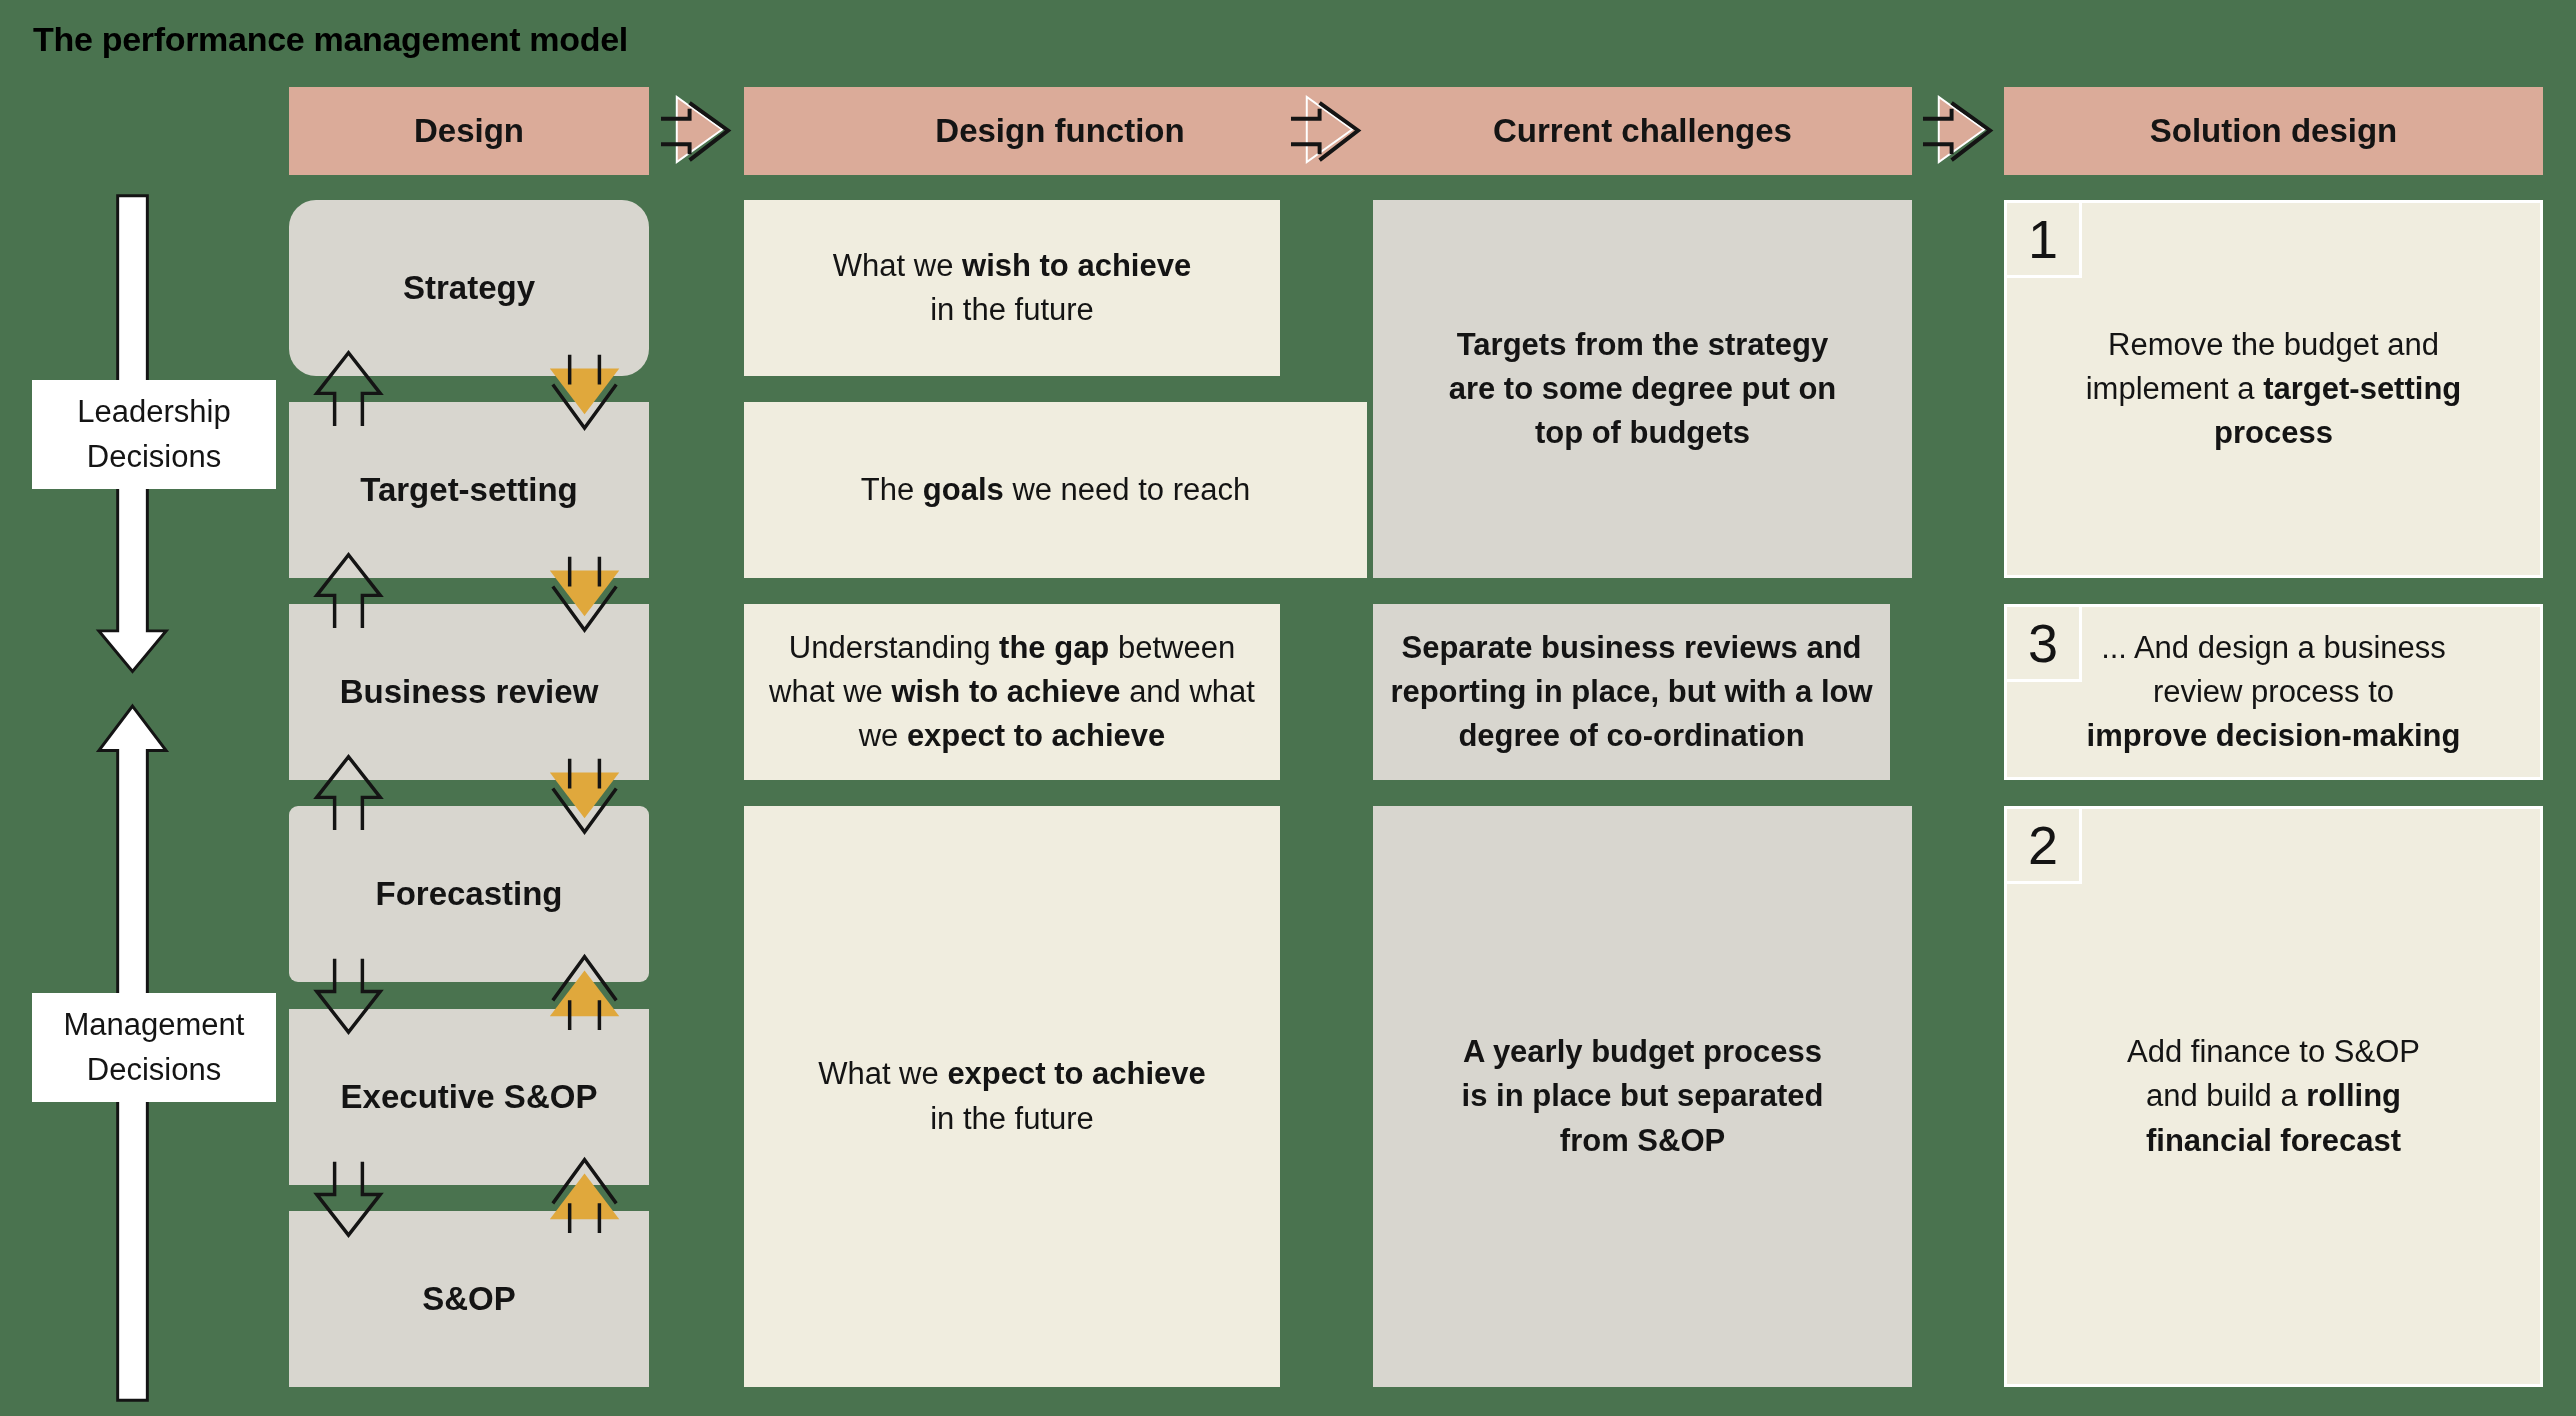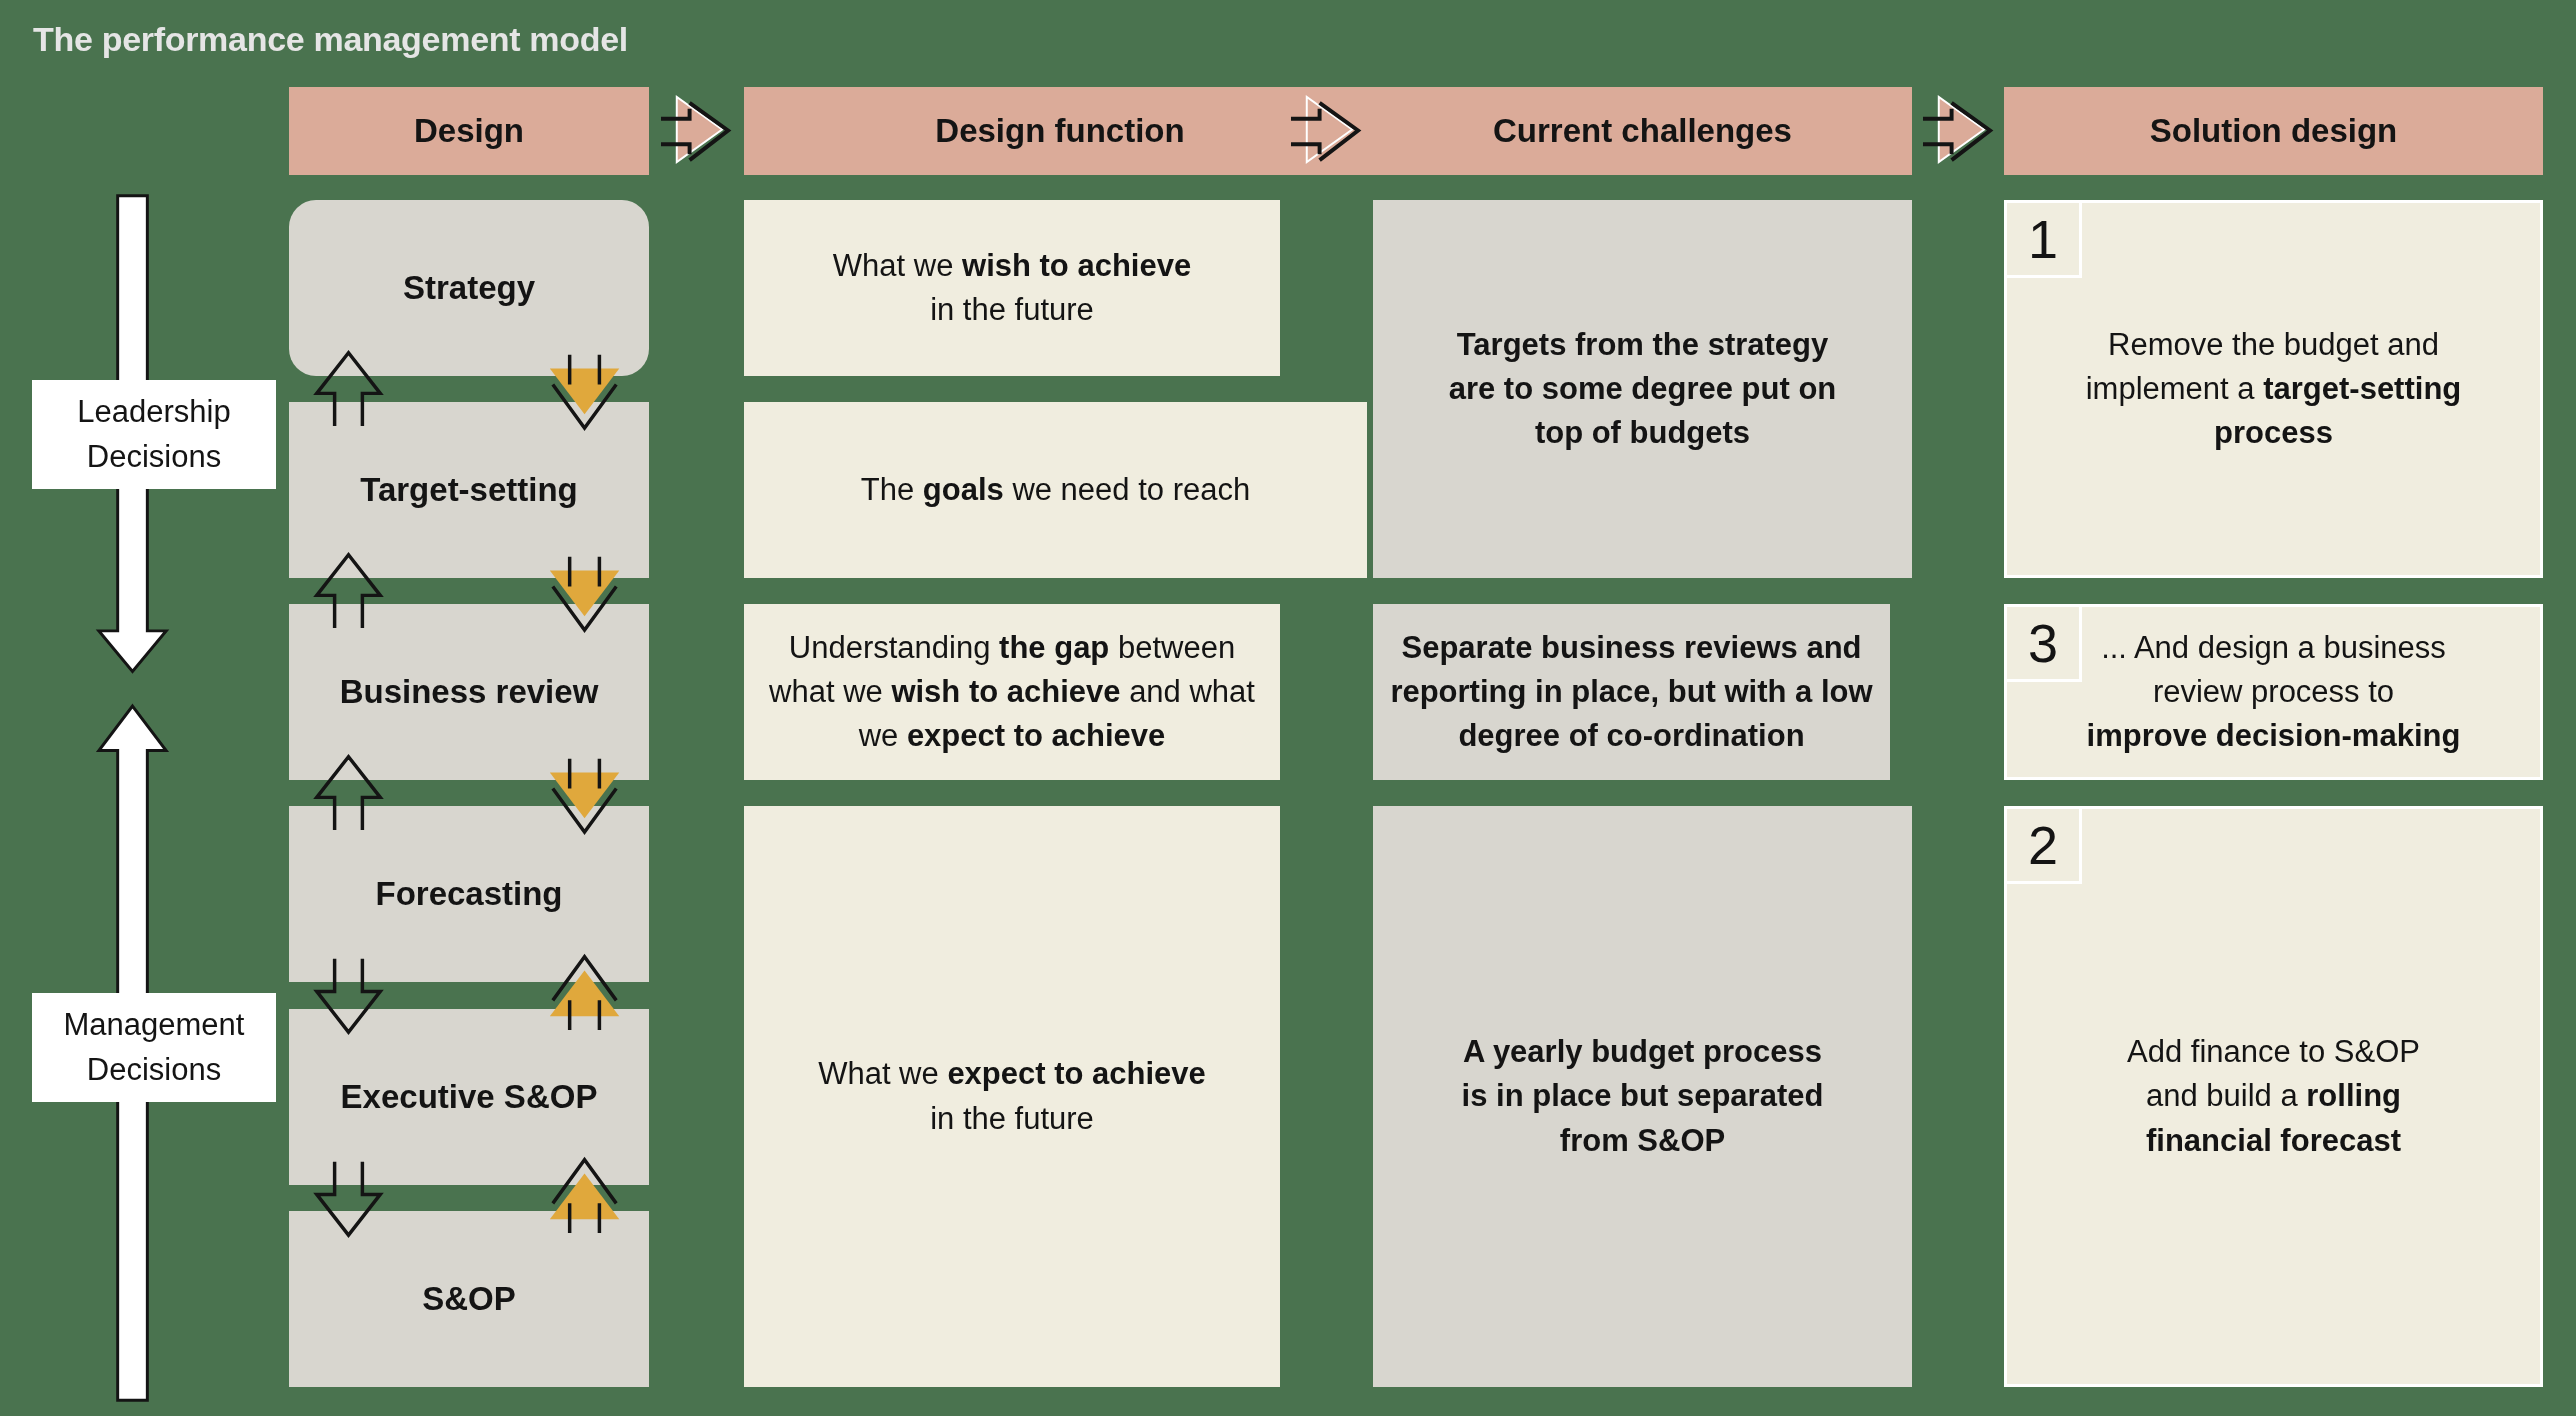--- a/index.html
+++ b/index.html
@@ -4,21 +4,21 @@
 <style>
   :root{
     --background:#4A734F; --header:#DBAB99; --cream:#F0EDDF; --gray:#D8D6CF;
     --gold:#E0A83C; --white:#FFFFFF; --text:#141414;
   }
   html,body{margin:0;padding:0;}
   body{width:2576px;height:1417px;background:var(--background);
        font-family:"Liberation Sans","DejaVu Sans",sans-serif;color:var(--text);}
   .canvas{position:absolute;left:0;top:0;width:2576px;height:1417px;background:var(--background);overflow:hidden;}
   .abs{position:absolute;box-sizing:border-box;}
-  .title{left:33px;top:20px;font-size:34px;font-weight:bold;letter-spacing:-0.3px;color:#e5e5e5;white-space:nowrap;}
+  .title{left:33px;top:20px;font-size:34px;font-weight:bold;letter-spacing:-0.3px;color:#000000;white-space:nowrap;}
   .hdr{top:87px;height:88px;background:var(--header);display:flex;align-items:center;justify-content:center;
        font-size:33px;font-weight:600;}
   .mbox{left:289px;width:360px;height:176px;background:var(--gray);display:flex;align-items:center;justify-content:center;
         font-size:33px;font-weight:600;text-align:center;}
   .txtbox{display:flex;align-items:center;justify-content:center;text-align:center;
           font-size:31px;line-height:1.42;padding:8px 14px;}
   .cream{background:var(--cream);}
   .graybg{background:var(--gray);font-weight:bold;}
   .solution{background:var(--cream);border:3px solid var(--white);}
   .badge{position:absolute;left:0;top:0;width:72px;height:72px;border-right:3px solid var(--white);
@@ -75,21 +75,21 @@
 
   <div class="abs mbox" style="top:200px;border-radius:27px;">
       <span>Strategy</span>
     </div>
   <div class="abs mbox" style="top:402px;">
       <span>Target-setting</span>
     </div>
   <div class="abs mbox" style="top:604px;">
       <span>Business review</span>
     </div>
-  <div class="abs mbox" style="top:806px;">
+  <div class="abs mbox" style="top:806px;border-radius:9px;">
       <span>Forecasting</span>
     </div>
   <div class="abs mbox" style="top:1009px;">
       <span>Executive S&amp;OP</span>
     </div>
   <div class="abs mbox" style="top:1211px;">
       <span>S&amp;OP</span>
     </div>
 
   <svg class="abs" style="left:289px;top:317px;" width="360" height="123" viewBox="0 0 363 124">

